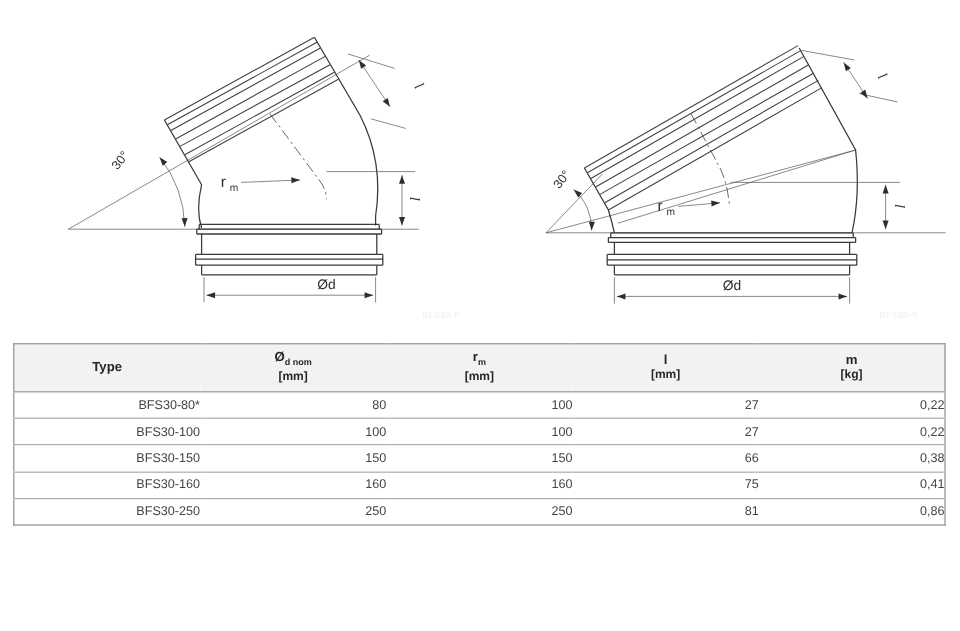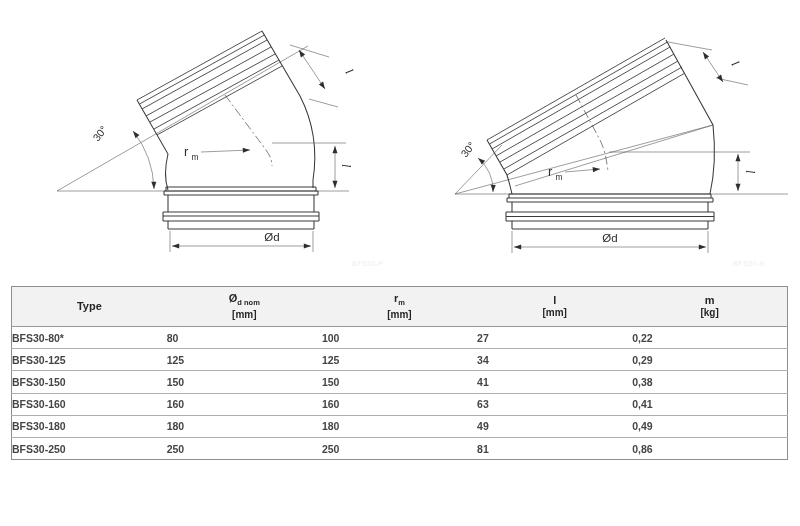--- a/index.html
+++ b/index.html
@@ -24,22 +24,22 @@
   .caption.right{left:733px;top:260px;}
   
   table{border-collapse:collapse;table-layout:fixed;width:777px;margin:8px 16px 0 11px;
         border:1px solid #8e8e8e;}
   col{width:20%;}
   thead th{background:#f2f2f2;border-bottom:1px solid #989898;height:35px;
            vertical-align:middle;padding:2px 0;}
   .h1{font-weight:bold;font-size:11px;color:#262626;line-height:13px;text-align:center;}
   .h1 sub{font-size:7.5px;}
   .h2{font-weight:bold;font-size:10px;color:#262626;line-height:12px;text-align:center;}
-  tbody td{border-bottom:1px solid #adadad;height:21.2px;padding:0;text-align:left;
-           font-size:10.5px;color:#454545;font-weight:bold;}
+  tbody td{border-bottom:1px solid #adadad;height:21.2px;padding:0;text-align:right;
+           font-size:10.5px;color:#454545;}
   tbody tr:last-child td{border-bottom:none;}
 </style>
 </head>
 <body>
 
 <div class="page">
 
   <svg width="800" height="278" viewBox="0 0 800 278">
     <defs>
       <marker id="ar" viewBox="0 0 10 10" refX="9" refY="5" markerWidth="9" markerHeight="9" orient="auto-start-reverse" markerUnits="userSpaceOnUse">
@@ -192,46 +192,39 @@
     </thead>
     <tbody id="table-body">
         <tr>
           <td>BFS30-80*</td>
           <td>80</td>
           <td>100</td>
           <td>27</td>
           <td>0,22</td>
         </tr>
         <tr>
-          <td>BFS30-125</td>
-          <td>125</td>
-          <td>125</td>
-          <td>34</td>
-          <td>0,29</td>
+          <td>BFS30-100</td>
+          <td>100</td>
+          <td>100</td>
+          <td>27</td>
+          <td>0,22</td>
         </tr>
         <tr>
           <td>BFS30-150</td>
           <td>150</td>
           <td>150</td>
-          <td>41</td>
+          <td>66</td>
           <td>0,38</td>
         </tr>
         <tr>
           <td>BFS30-160</td>
           <td>160</td>
           <td>160</td>
-          <td>63</td>
+          <td>75</td>
           <td>0,41</td>
-        </tr>
-        <tr>
-          <td>BFS30-180</td>
-          <td>180</td>
-          <td>180</td>
-          <td>49</td>
-          <td>0,49</td>
         </tr>
         <tr>
           <td>BFS30-250</td>
           <td>250</td>
           <td>250</td>
           <td>81</td>
           <td>0,86</td>
         </tr>
       </tbody>
   </table>

